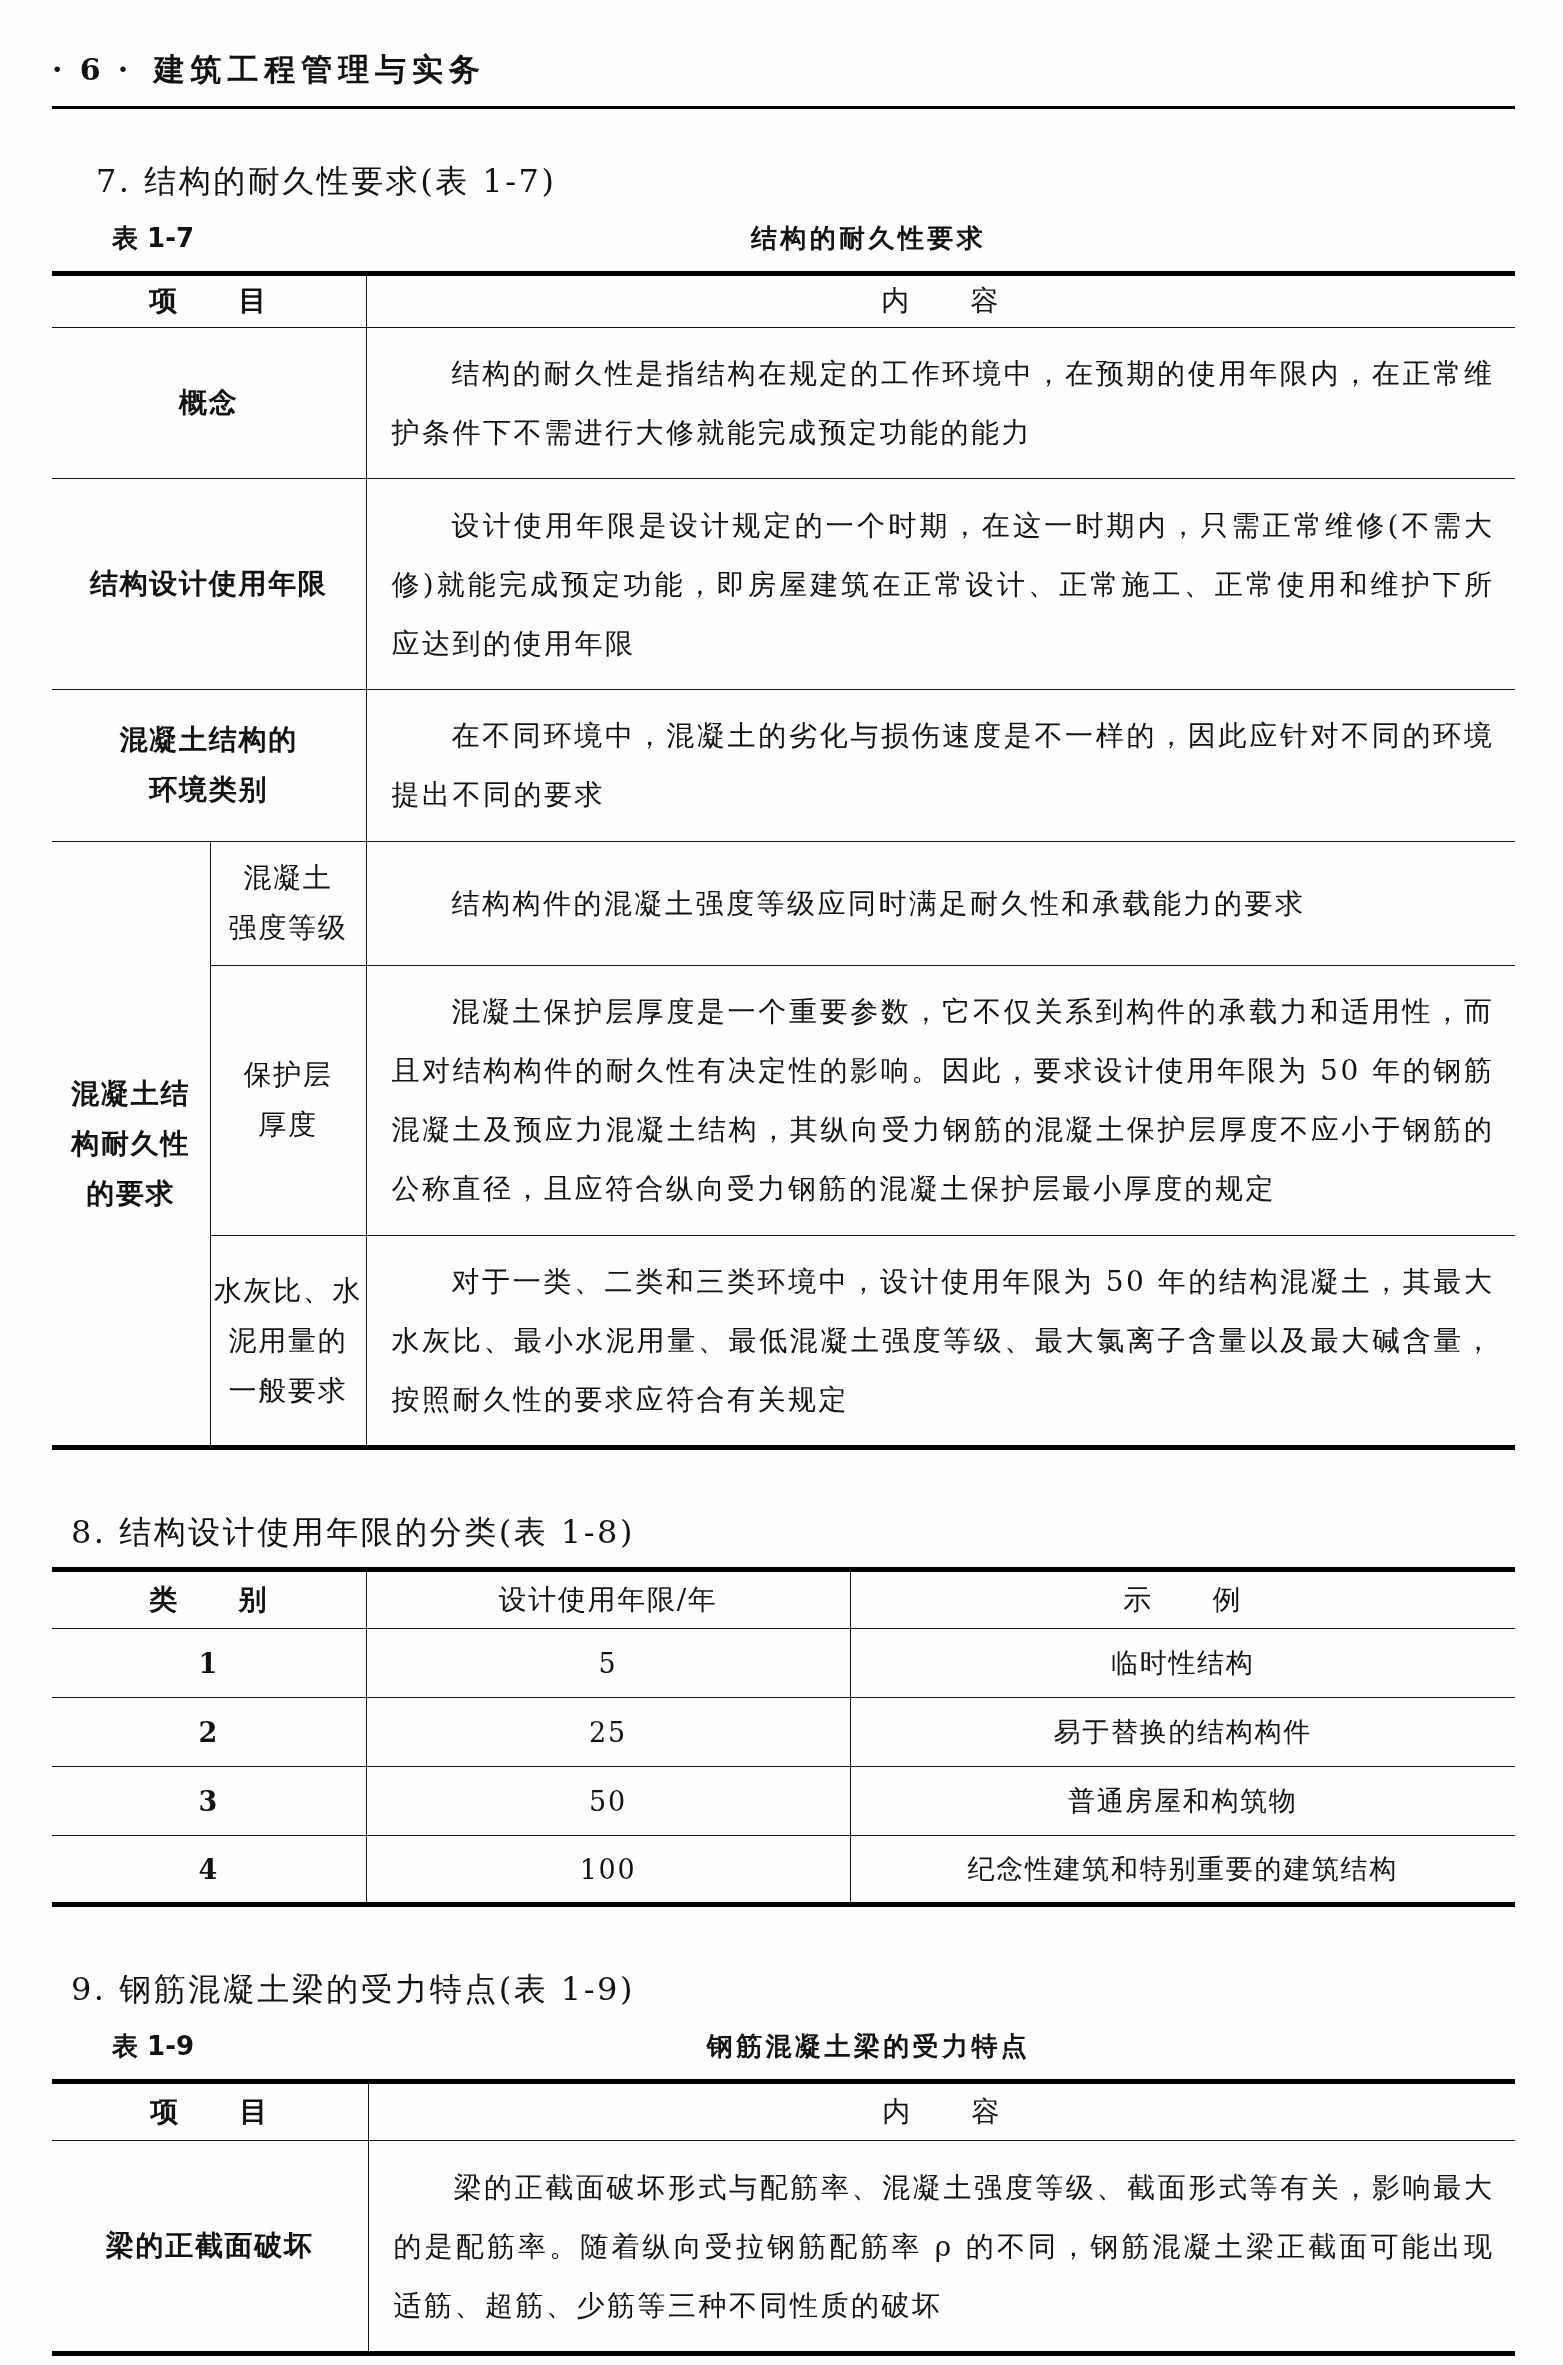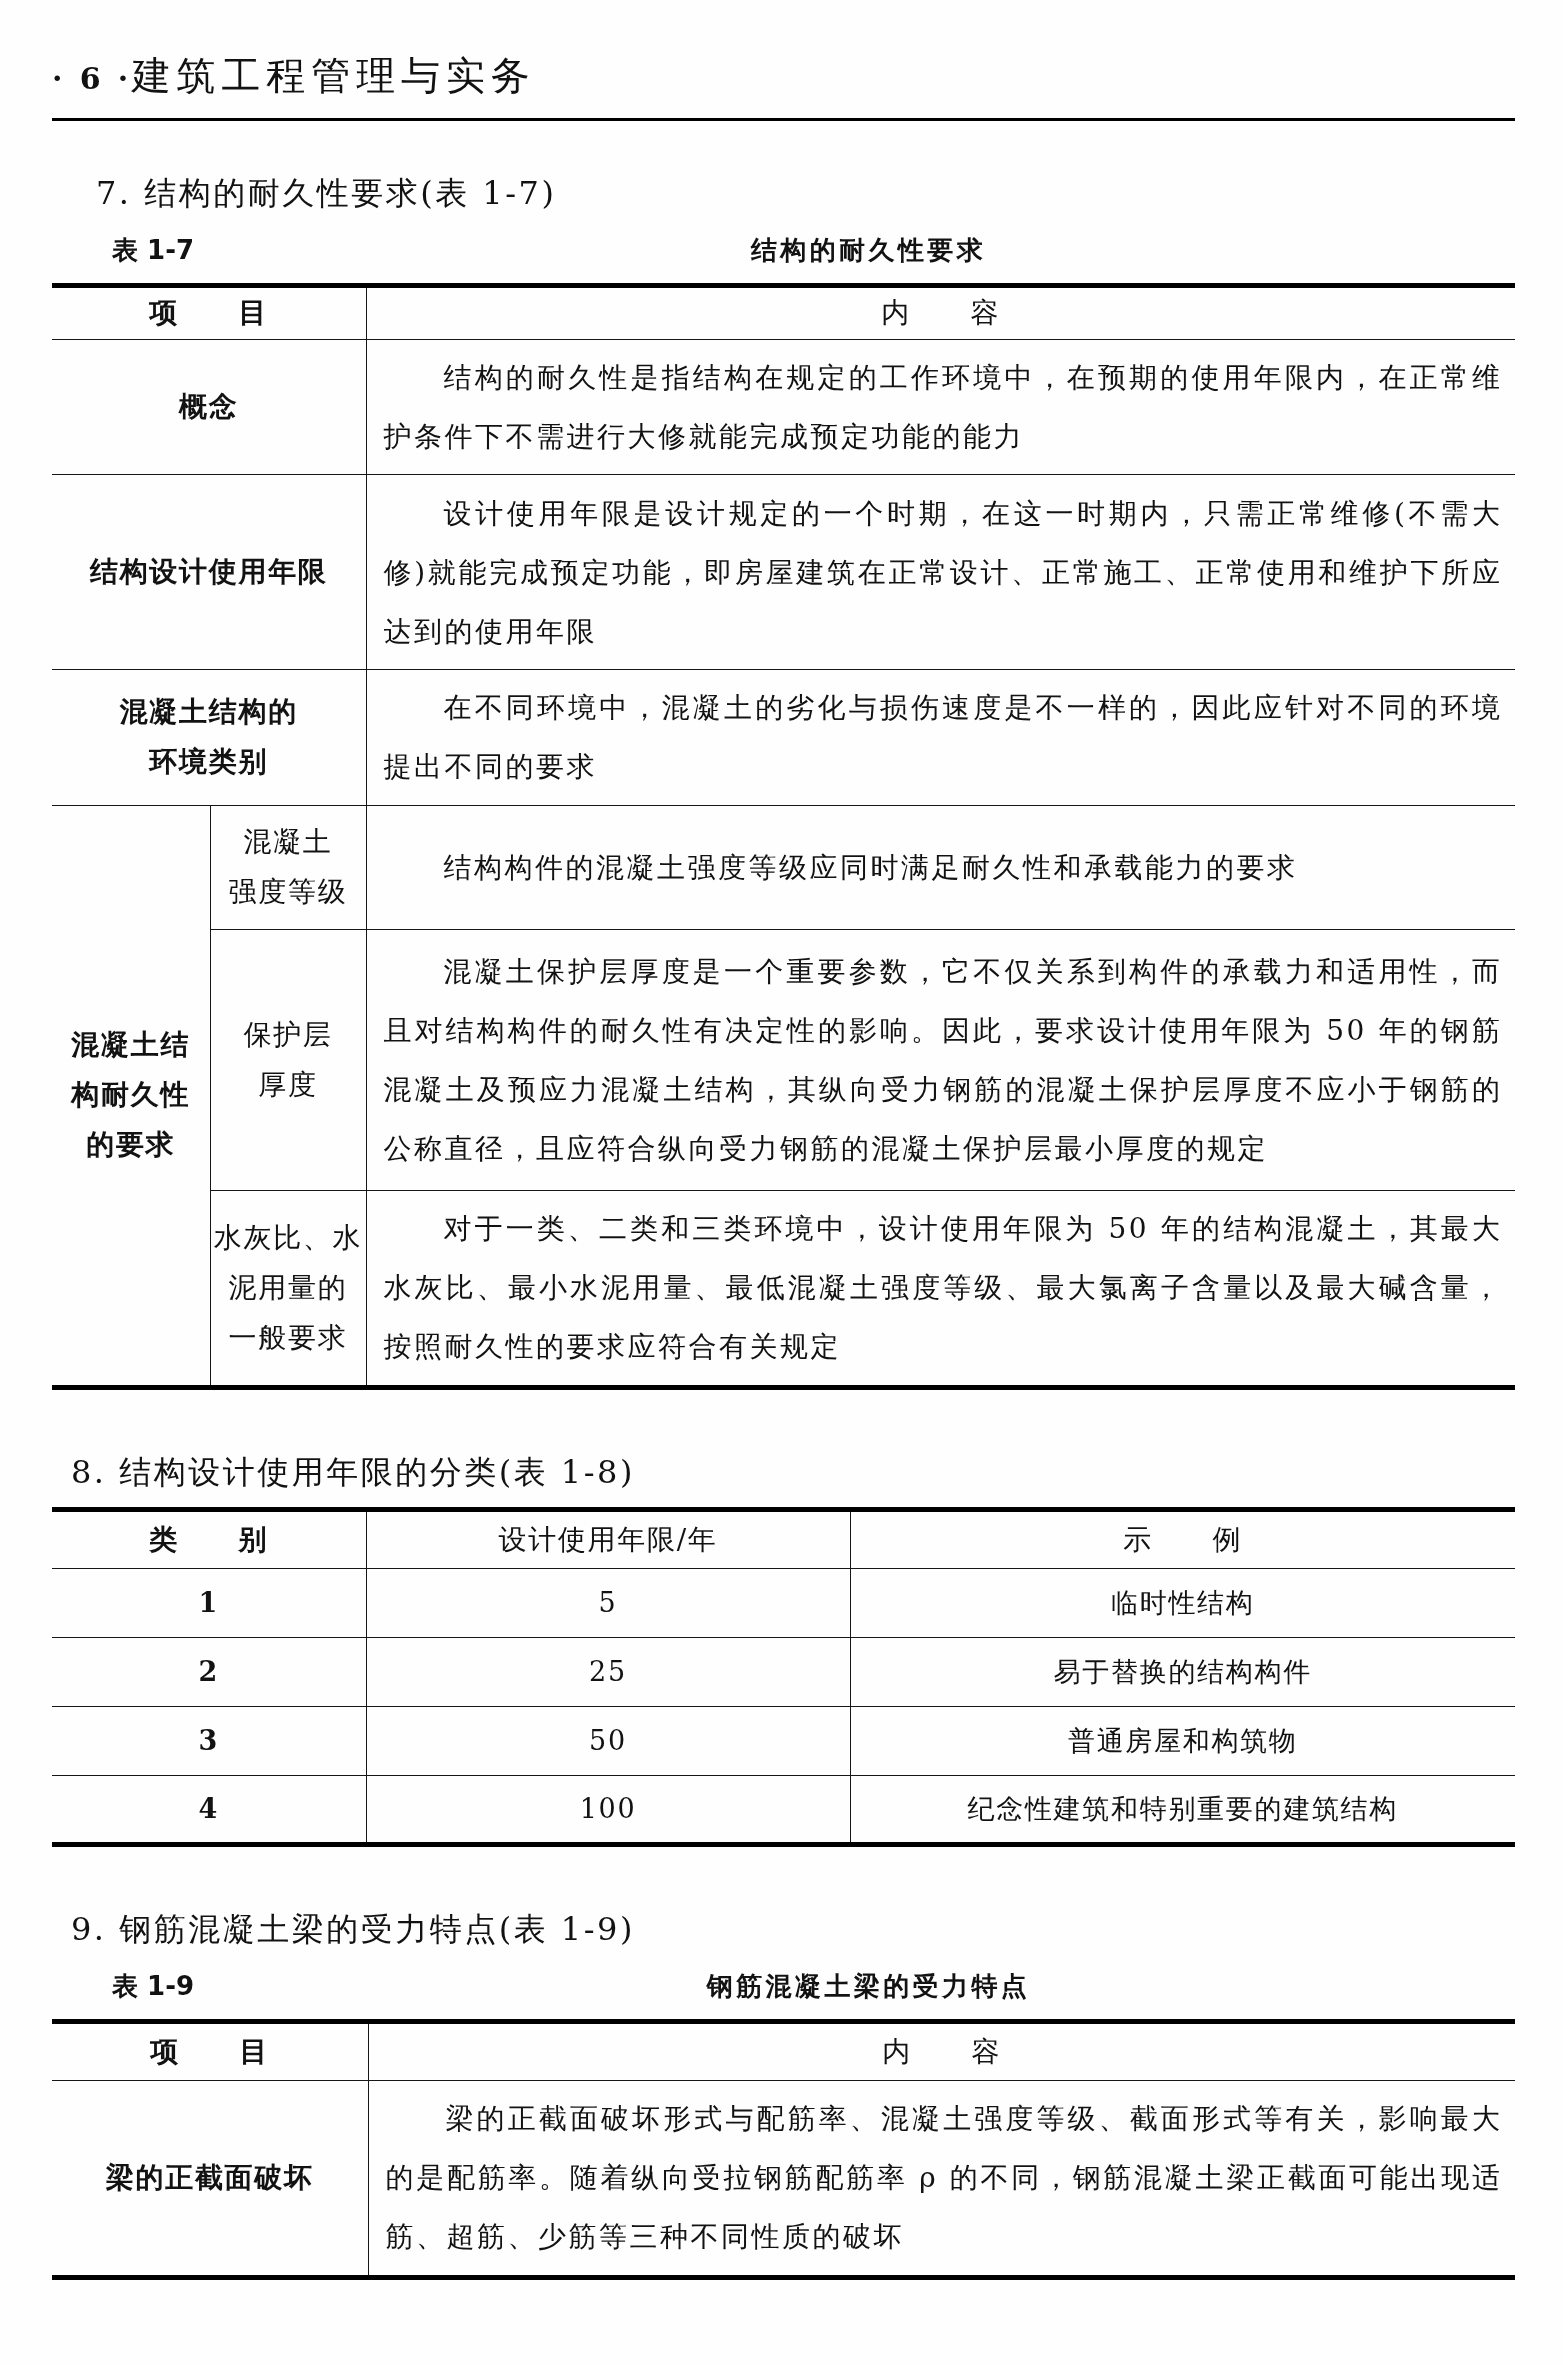--- a/index.html
+++ b/index.html
@@ -4,21 +4,21 @@
 <style>
   html,body{margin:0;padding:0;background:#ffffff;}
   .page{
     width:1564px;min-height:2366px;background:#fefefe;color:#121212;
     font-family:"DejaVu Serif","Liberation Serif",serif;
     box-sizing:border-box;padding:49px 49px 34px 52px;
   }
   
   .page-header{display:flex;align-items:baseline;}
   .page-no{font-size:30px;font-weight:700;letter-spacing:3.4px;white-space:pre;}
-  .book-title{font-size:39px;font-weight:400;letter-spacing:5.9px;
+  .book-title{font-size:31px;font-weight:700;letter-spacing:5.9px;margin-left:22px;
     font-family:"DejaVu Sans","Liberation Sans",sans-serif;}
   .header-rule{height:2.5px;background:#000;margin-top:15px;}
   
   .section-heading{font-size:32px;letter-spacing:2.5px;margin:52px 0 0 44px;line-height:40px;}
   .sh-later{margin-top:62px;margin-left:19px;}
   .caption{display:flex;align-items:baseline;margin-top:20px;gap:28px;}
   .cap-label{font-size:26px;font-weight:700;margin-left:60px;white-space:pre;
     font-family:"DejaVu Sans","Liberation Sans",sans-serif;}
   .cap-title{flex:1;text-align:center;font-size:26px;font-weight:700;letter-spacing:3.4px;
     font-family:"DejaVu Sans","Liberation Sans",sans-serif;}
@@ -27,21 +27,21 @@
     width:100%;border-collapse:collapse;table-layout:fixed;margin-top:15px;
     border-top:5.9px solid #000;border-bottom:5.9px solid #000;
   }
   table.booktable td{border:1.7px solid #161616;vertical-align:middle;}
   td.el{border-left:none!important;font-weight:bold;}
   td.er{border-right:none!important;}
   .hdr-c{font-size:28px;text-align:center;letter-spacing:1.7px;white-space:pre;}
   .lbl{font-size:28px;text-align:center;letter-spacing:1.7px;}
   .lbl .ln{display:block;line-height:50px;}
   .cnt{padding:8.4px 12.6px 8.4px 17px;}
-  .cnt p{margin:0;font-size:28px;line-height:59px;letter-spacing:2.5px;
+  .cnt p{margin:8px;font-size:28px;line-height:59px;letter-spacing:2.5px;
     text-indent:60px;text-align:justify;text-justify:inter-ideograph;}
   .cell-c{font-size:27px;text-align:center;letter-spacing:1.7px;}
 </style>
 </head>
 <body>
 
 <div class="page">
 
   <div class="page-header">
     <span class="page-no">· 6 ·</span>

